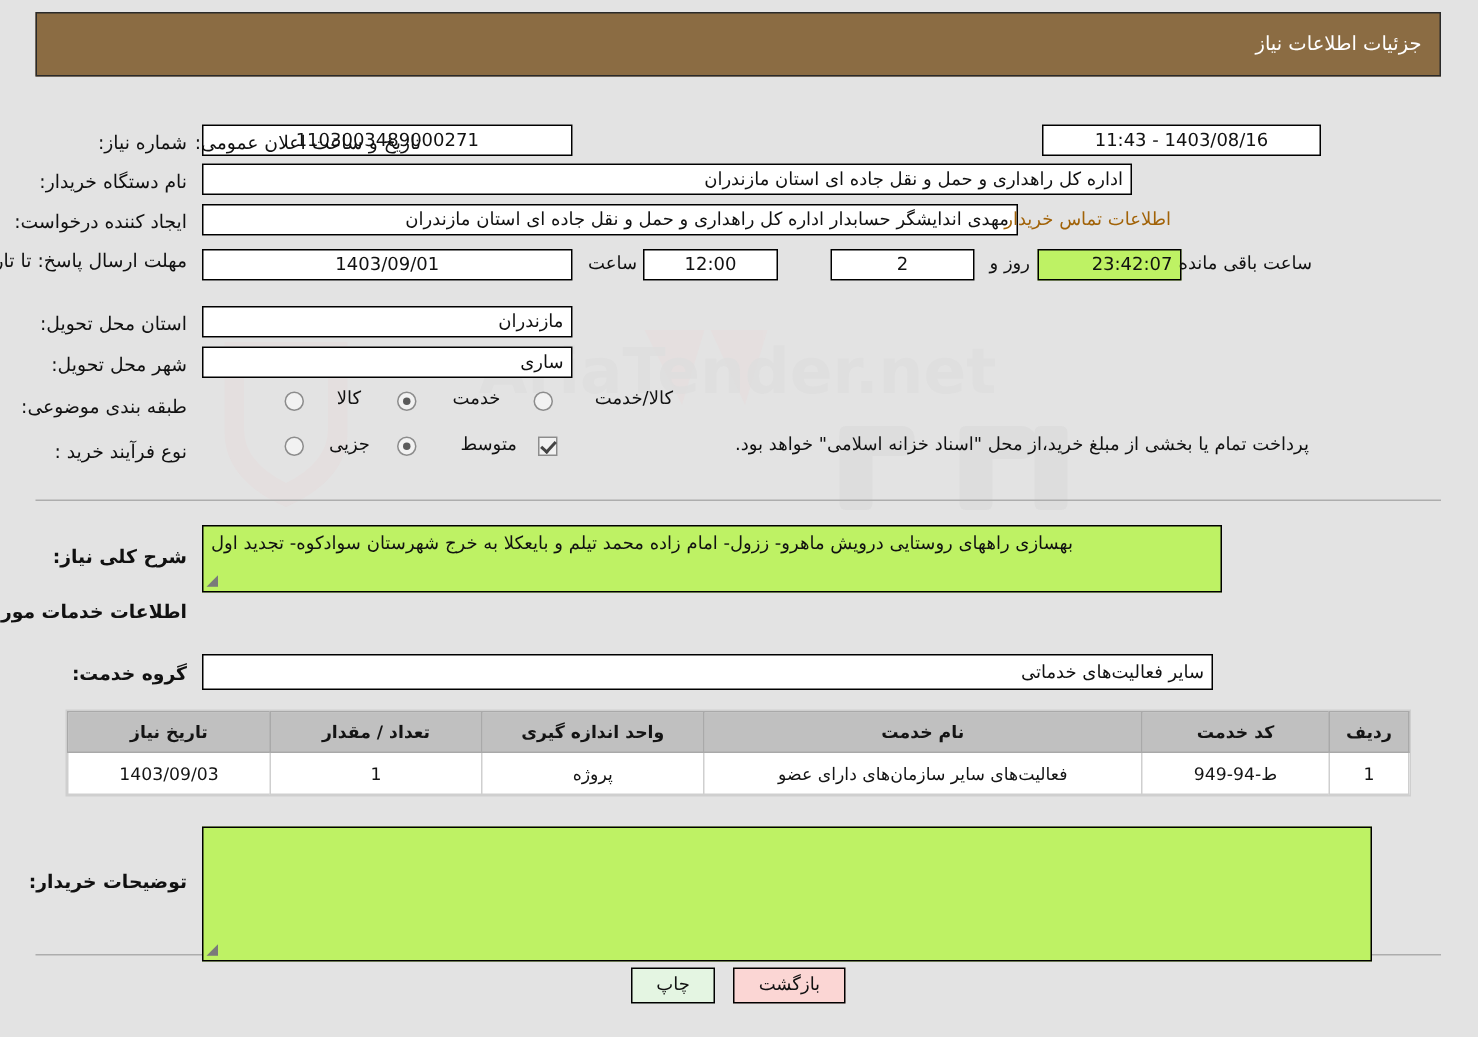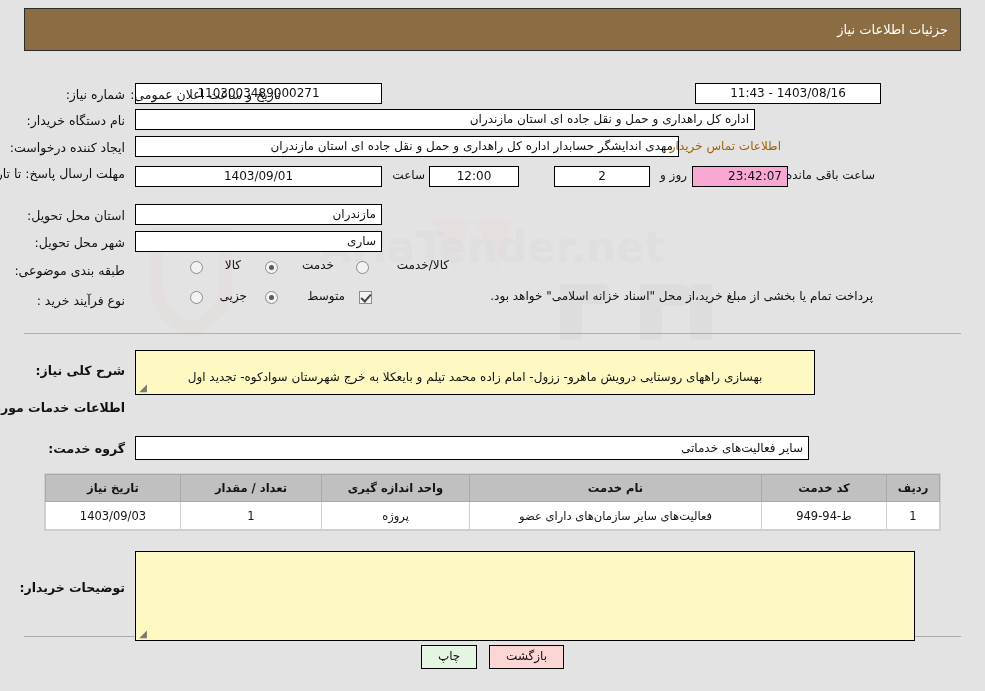--- a/index.html
+++ b/index.html
@@ -77,21 +77,21 @@
     height: 21px;
     line-height: 19px;
     font-size: 12px;
     padding: 0 5px;
     color: #111;
     text-align: center;
     white-space: nowrap;
     overflow: hidden;
   }
   .fld.right  { text-align: right; }
-  .fld.yellow { background: #f9a8d4; padding-left: 45px; }
+  .fld.yellow { background: #bef264; padding-left: 45px; }
   .plain {
     position: absolute;
     font-size: 12px;
     white-space: nowrap;
     line-height: 19px;
     color: #111;
     text-align: right;
   }
   .link {
     position: absolute;
@@ -132,27 +132,27 @@
     left: 3px; top: 0px;
     width: 4px; height: 8px;
     border: solid #444;
     border-width: 0 2px 2px 0;
     transform: rotate(42deg);
   }
 
   
   .ta {
     position: absolute;
-    background: #fef9c3;
+    background: #bef264;
     border: 1px solid #000;
     box-sizing: border-box;
     font-size: 12px;
     line-height: 17px;
-    padding: 18px 5px 0 5px;
-    text-align: center;
+    padding: 3px 5px 0 5px;
+    text-align: left;
     color: #111;
     overflow: hidden;
   }
   .ta .grip {
     position: absolute;
     left: 2px; bottom: 1px;
     width: 10px; height: 10px;
     color: #7a7a7a;
     font-size: 10px;
     line-height: 10px;

